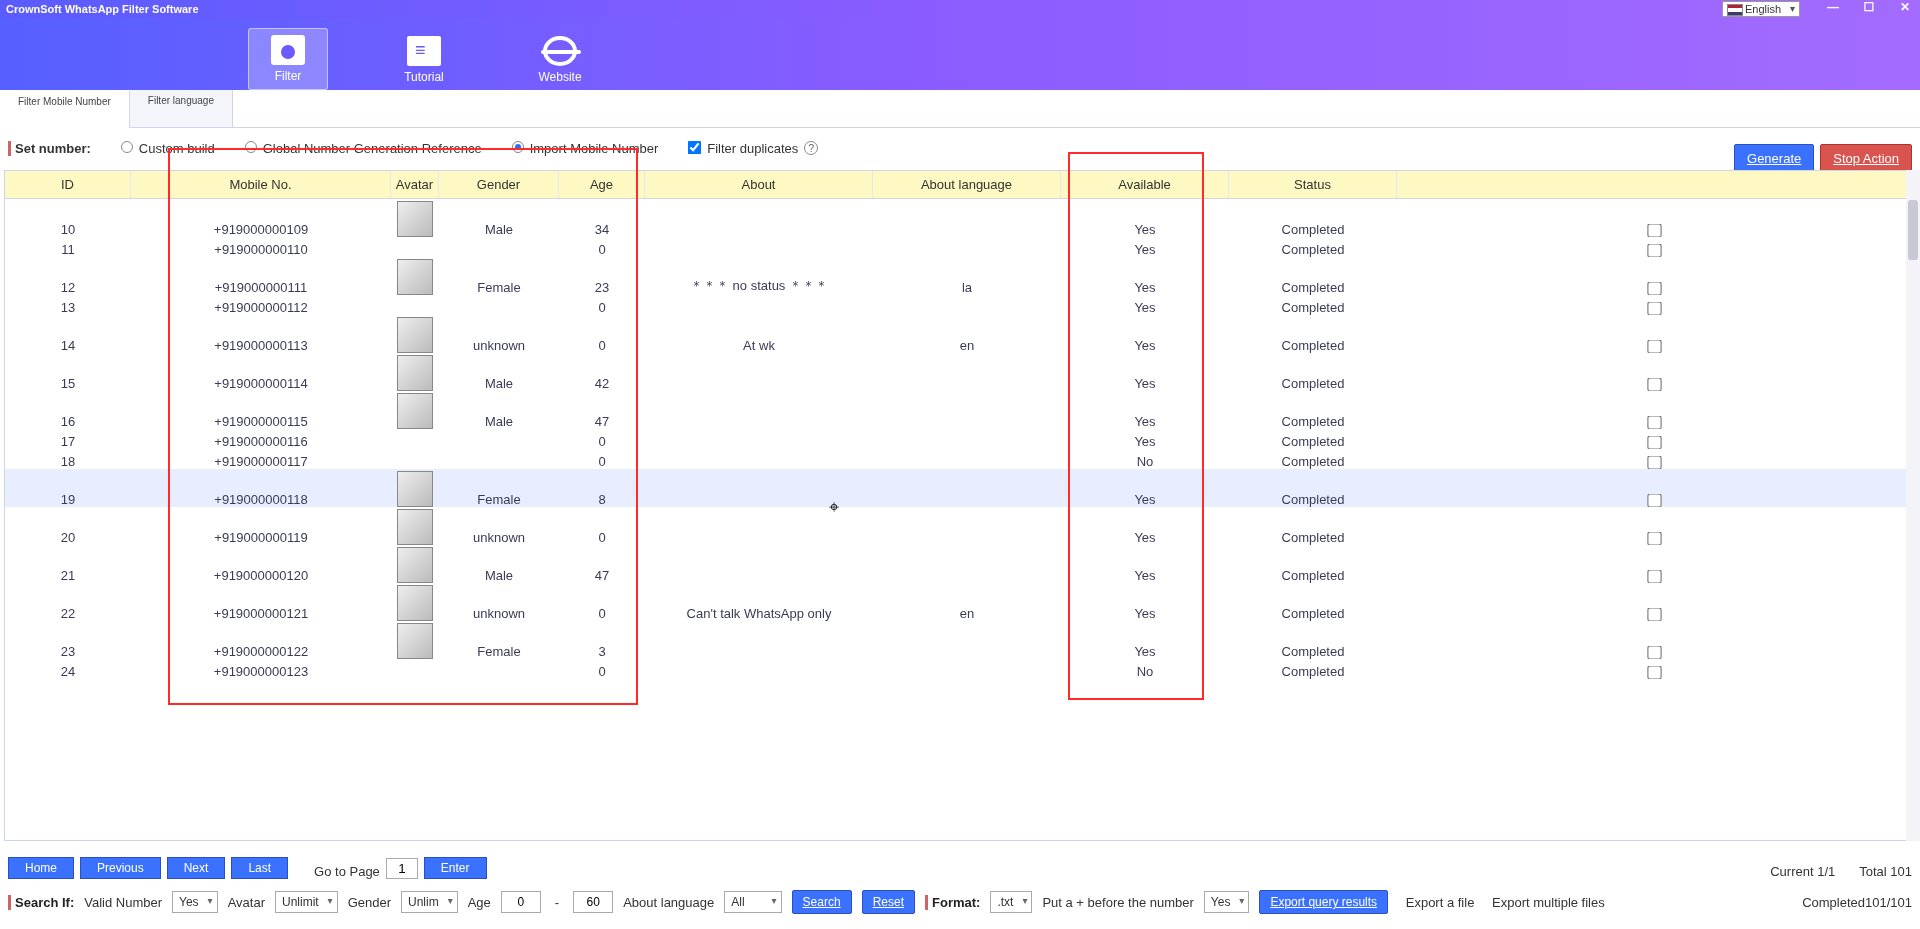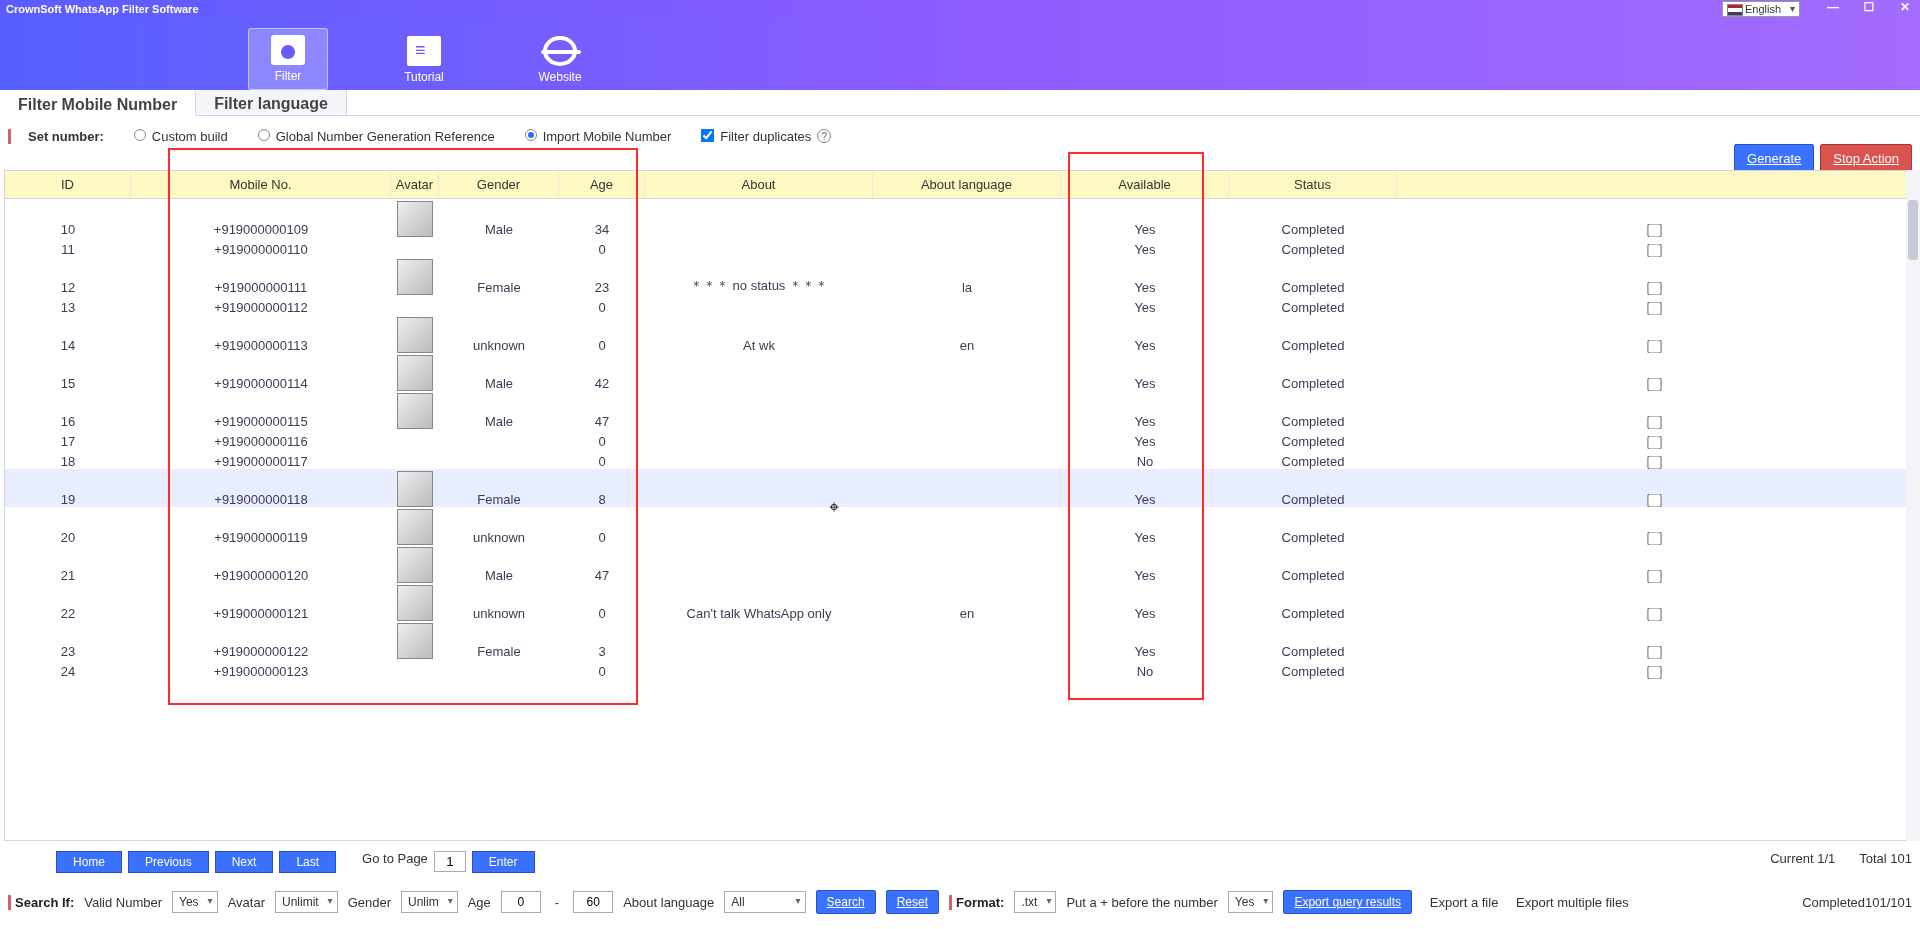--- a/index.html
+++ b/index.html
@@ -37,27 +37,27 @@
 .ribbon .item .ic { width: 34px; height: 30px; margin: 0 auto 4px; display:block;}
 .ribbon .item.active { background: rgba(255,255,255,.25); border:1px solid rgba(255,255,255,.5); border-radius:3px;}
 .ic-filter { background:#fff; border-radius:3px; position:relative;}
 .ic-filter::after{content:"";position:absolute;left:10px;top:10px;width:14px;height:14px;background:#6b5bff;border-radius:50%;}
 .ic-doc { background:#fff; border-radius:2px; position:relative;}
 .ic-doc::after{content:"≡";position:absolute;left:8px;top:4px;font-size:18px;color:#6b5bff;font-weight:bold;}
 .ic-ie { border:4px solid #fff; border-radius:50%; position:relative;}
 .ic-ie::after{content:"";position:absolute;left:-6px;top:10px;width:40px;height:4px;background:#fff;border-radius:2px;}
 
 
-.tabs { border-bottom:1px solid #cfd4e6; height:26px; display:flex; font-size:16px;font-weight:bold;}
+.tabs { border-bottom:1px solid #cfd4e6; height:38px; display:flex; font-size:10px;}
 .tabs .tab { padding:5px 18px; border-right:1px solid #cfd4e6; color:#444; cursor:pointer; background:#f4f5fa;}
 .tabs .tab.active { background:#fff; border-bottom:1px solid #fff; position:relative; top:1px;}
 
 
 .optbar { height:40px; display:flex; align-items:center; font-size:13px; color:#333; padding:0 8px; gap:30px;}
-.optbar .lbl { color:#c33; font-weight:bold; border-left:3px solid #c66; padding-left:17px; color:#333;}
+.optbar .lbl { color:#c33; font-weight:bold; border-left:3px solid #c66; padding-left:4px; color:#333;}
 .optbar label { display:flex; align-items:flex-start; gap:6px; cursor:pointer;}
 .optbar input[type=radio],.optbar input[type=checkbox]{transform:scale(1.05);}
 .optbar .radio-dot{width:12px;height:12px;border:1px solid #888;border-radius:50%;display:inline-block;position:relative;}
 .optbar .radio-dot.on::after{content:"";position:absolute;left:2px;top:2px;width:6px;height:6px;background:#2a6cff;border-radius:50%;}
 .optbar .helpq{display:inline-block;width:14px;height:14px;border:1px solid #888;border-radius:50%;font-size:10px;line-height:13px;text-align:center;color:#666;}
 
 
 .topbtns { position:absolute; right:8px; top:144px; display:flex; gap:6px;}
 .btn { font-size:13px; padding:6px 12px; border:1px solid #2a6cff; border-radius:2px; cursor:pointer;text-decoration:underline; }
 .btn-blue { background:#3a72ff; color:#fff; border-color:#2a50c0;}
@@ -86,21 +86,21 @@
 .ava.p7{background:linear-gradient(#f0e2d0,#a58970);} .ava.p8{background:linear-gradient(#d5e9ff,#9bb8d6);}
 .ava.p9{background:linear-gradient(#e0d7c0,#a8987a);} .ava.p10{background:radial-gradient(circle,#ff4040,#8a1a1a);}
 .row input[type=checkbox]{transform:scale(1.1);}
 
 
 .redbox{position:absolute;border:2px solid #ff2a2a;pointer-events:none;}
 .rb1{left:168px;top:148px;width:470px;height:557px;}
 .rb2{left:1068px;top:152px;width:136px;height:548px;}
 
 
-.pager { position:absolute; left:8px; bottom:50px; right:8px; height:28px; display:flex; align-items:flex-start; font-size:13px;margin-left:48px;}
+.pager { position:absolute; left:8px; bottom:50px; right:8px; height:28px; display:flex; align-items:flex-end; font-size:13px;}
 .pager .pbtn{ background:#3a72ff;color:#fff;border:1px solid #2a50c0;padding:3px 16px;margin-right:6px;cursor:pointer;font-size:12px;}
 .pager .golabel{margin-left:20px;margin-right:6px;color:#333;}
 .pager input[type=text]{width:32px;text-align:center;border:1px solid #aaa;padding:2px 2px;}
 .pager .cur{margin-left:auto;margin-right:24px;color:#333;}
 .pager .tot{color:#333;}
 
 
 .bottombar{position:absolute;left:8px;right:8px;bottom:10px;height:34px;display:flex;align-items:center;font-size:13px;color:#333;gap:10px;}
 .bottombar .seclabel{color:#222;font-weight:bold;border-left:3px solid #c66;padding-left:4px;}
 .sel{border:1px solid #aaa;padding:3px 18px 3px 6px;font-size:12px;background:#fff;position:relative;}
@@ -447,21 +447,21 @@
   <span class="sel"><span>Yes</span></span>
   <span>Avatar</span>
   <span class="sel"><span>Unlimit</span></span>
   <span>Gender</span>
   <span class="sel"><span>Unlim</span></span>
   <span>Age</span>
   <input class="txt" value="0" style="">
   <span class="dash">-</span>
   <input class="txt" value="60" style="">
   <span>About language</span>
-  <span class="sel" style="padding-right:60px;"><span>All</span></span>
+  <span class="sel" style="padding-right:36px;"><span>All</span></span>
   <div class="btn btn-blue btn-small"><span>Search</span></div>
   <div class="btn btn-blue btn-small"><span>Reset</span></div>
   <span class="seclabel">Format:</span>
   <span class="sel"><span>.txt</span></span>
   <span>Put a + before the number</span>
   <span class="sel"><span>Yes</span></span>
   <div class="btn btn-blue btn-small"><span>Export query results</span></div>
   <label><span class="radio-dot on"></span>&nbsp;<span>Export a file</span></label>
   <label><span class="radio-dot"></span>&nbsp;<span>Export multiple files</span></label>
   <span class="completed">Completed101/101</span>

